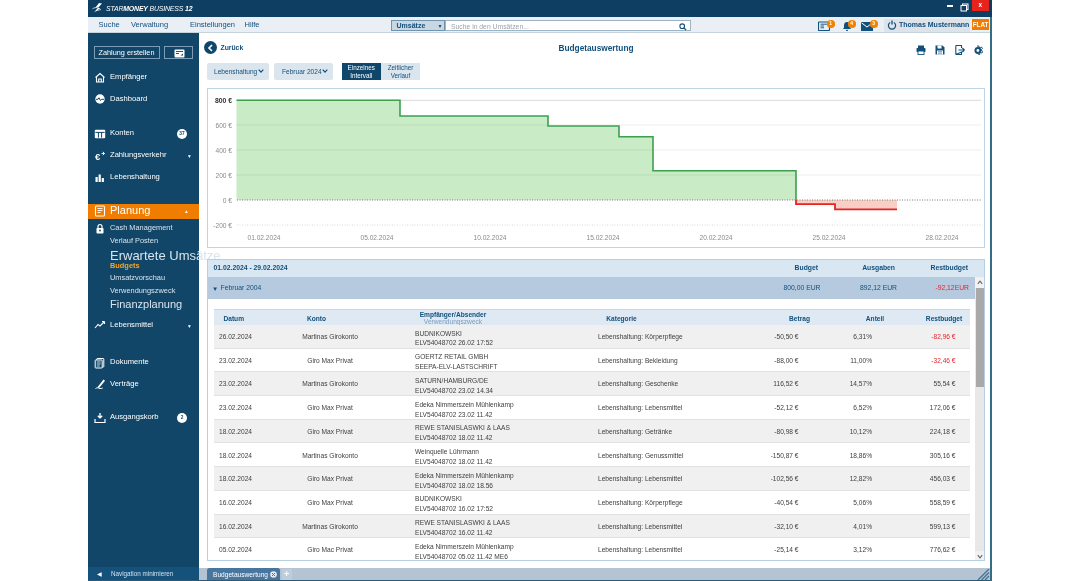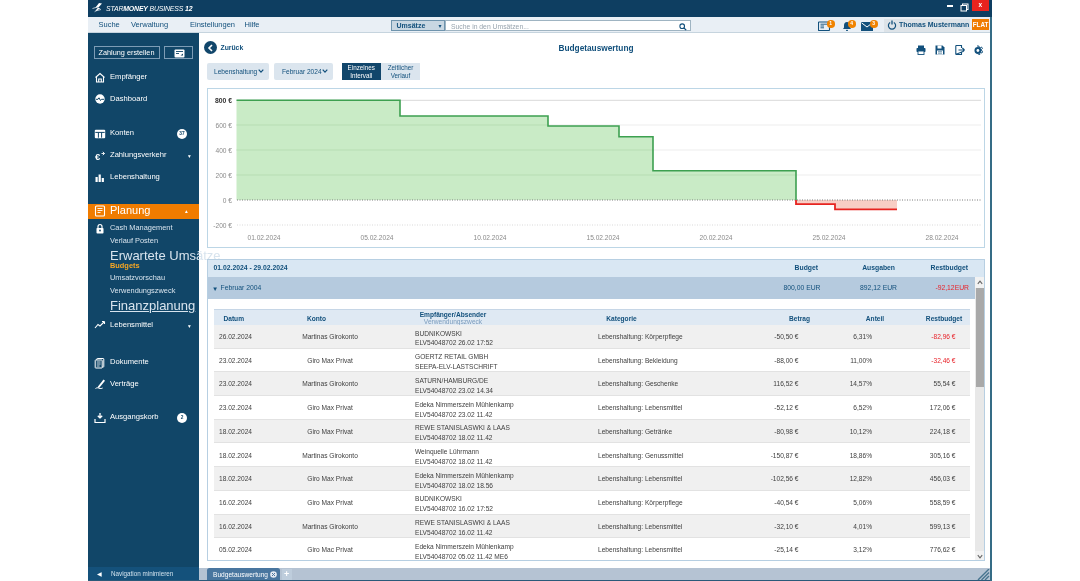--- a/index.html
+++ b/index.html
@@ -164,21 +164,21 @@
           <rect x="2.5" y="5" width="7" height="5.5" rx="0.8" fill="#fff"></rect>
           <path d="M4 5 V3.6 C4 2.2 5 1.5 6 1.5 C7 1.5 8 2.2 8 3.6 V5" stroke="#fff" stroke-width="1.2" fill="none"></path>
           <circle cx="6" cy="7.5" r="0.9" fill="#114668"></circle>
         </svg>
 <div class="sitem" style="top:190.3px;color:#d8e4ee;font-weight:normal;font-size:7.4px;">Cash Management</div>
 <div class="sitem" style="top:202.8px;color:#d8e4ee;font-weight:normal;font-size:7.4px;">Verlauf Posten</div>
 <div class="sitem" style="top:215.3px;color:#d8e4ee;font-weight:normal;font-size:13px;">Erwartete Umsätze</div>
 <div class="sitem" style="top:227.8px;color:#f5a623;font-weight:bold;font-size:7.4px;">Budgets</div>
 <div class="sitem" style="top:240.3px;color:#d8e4ee;font-weight:normal;font-size:7.4px;">Umsatzvorschau</div>
 <div class="sitem" style="top:252.8px;color:#d8e4ee;font-weight:normal;font-size:7.4px;">Verwendungszweck</div>
-<div class="sitem" style="top:265.3px;color:#d8e4ee;font-weight:normal;font-size:13px;text-decoration:underline;">Finanzplanung</div>
+<div class="sitem" style="top:265.3px;color:#d8e4ee;font-weight:normal;font-size:11px;">Finanzplanung</div>
       </div>
 </div>
 
 <div class="abs" id="navmin">
   <span style="position:absolute;left:9px;top:3px;font-size:6px;color:#fff;">◀</span>
   <span style="position:absolute;left:23px;top:3.2px;">Navigation minimieren</span>
 </div>
 <div class="abs" id="tabbar">
   <div style="position:absolute;left:8px;top:0.5px;width:73px;height:12px;background:#49769f;border-radius:2.5px 2.5px 0 0;">
     <span style="position:absolute;left:6px;top:2.5px;font-size:6.6px;color:#fff;">Budgetauswertung</span>

